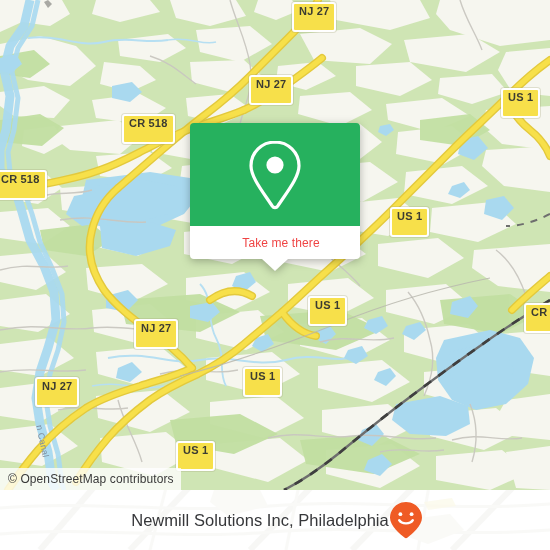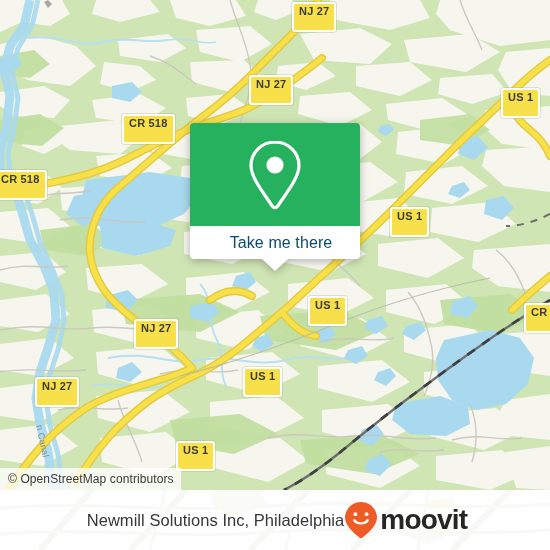--- a/index.html
+++ b/index.html
@@ -92,22 +92,22 @@
     position: relative;
     width: 170px;
     height: 33px;
     background: #ffffff;
     border-radius: 0 0 4px 4px;
     display: flex;
     align-items: center;
     justify-content: center;
   }
   #callout-label {
-    color: #0c4a6e;
-    font-size: 16px;
+    color: #ef4444;
+    font-size: 12px;
     letter-spacing: 0.1px;
     font-family: "Liberation Sans", sans-serif;
     margin-left: 12px;
   }
   #callout-tail {
     position: absolute;
     left: 72px;
     top: 136px;
     width: 0; height: 0;
     border-left: 13px solid transparent;
@@ -493,18 +493,17 @@
 
       <div id="brand">
         <svg width="34" height="38" viewBox="0 0 34 38">
           <path d="M17 1 C8.2 1 1 8.1 1 16.8 C1 25.1 11.3 33.2 15.4 36.6
                    C16.3 37.3 17.7 37.3 18.6 36.6 C22.7 33.2 33 25.1 33 16.8
                    C33 8.1 25.8 1 17 1 Z" fill="#ef5b25"></path>
           <circle cx="11.4" cy="13.2" r="1.9" fill="#ffffff"></circle>
           <circle cx="22.6" cy="13.2" r="1.9" fill="#ffffff"></circle>
           <path d="M10.2 19.2 C12.6 23.4 21.4 23.4 23.8 19.2" stroke="#ffffff" stroke-width="2.4" fill="none" stroke-linecap="round"></path>
         </svg>
-        <span id="brand-name">moovit</span>
       </div>
     </div>
   </div>
 
 </div>
 
 </body></html>

